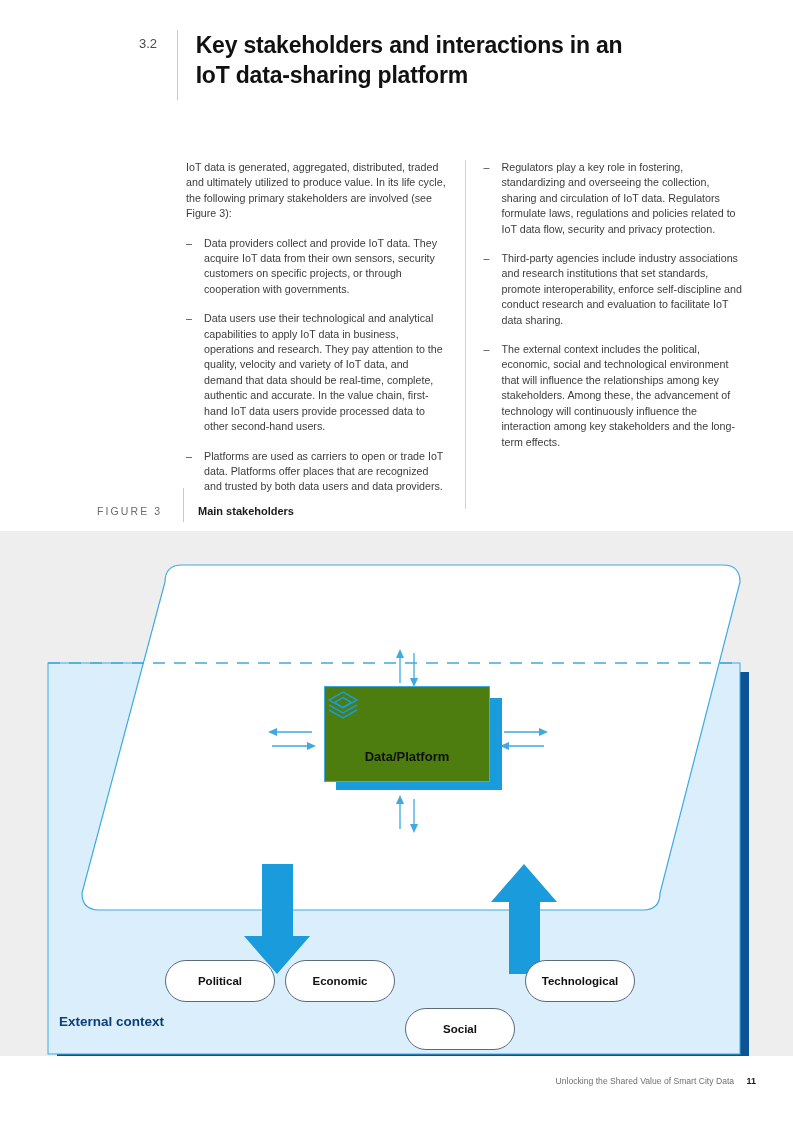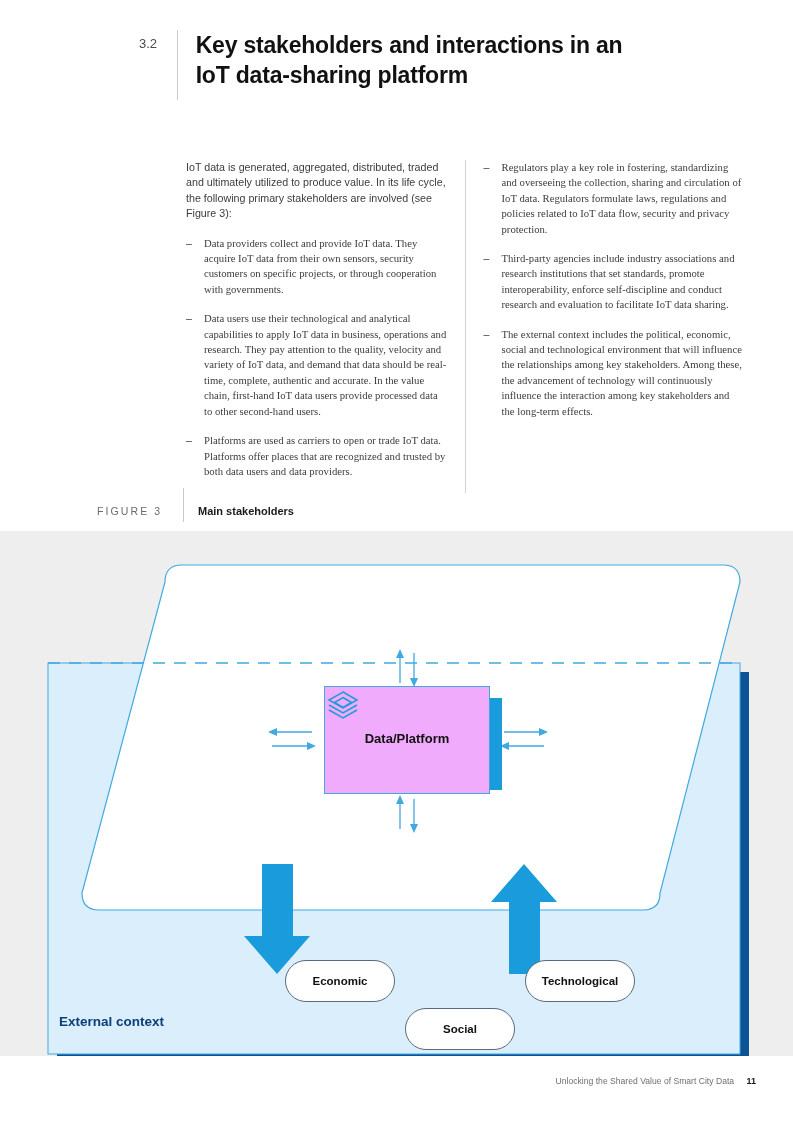--- a/index.html
+++ b/index.html
@@ -34,21 +34,21 @@
   .body-cols {
     position:absolute; left:186px; top:132px; width:558px;
     display:flex; gap:0;margin-top:28px;
   }
   .col { width:272px; font-size:10.7px; line-height:15.4px; color:#3c3c3c; }
   .col.left { padding-right:18px; }
   .col.right { padding-left:18px; border-left:1px solid #d2d2d2; }
   .para { margin:0 0 14px 0; }
   .bullet { display:flex; margin:0 0 14px 0; }
   .bullet .dash { width:18px; flex:none; }
-  .bullet .btxt { flex:1;font-family:Liberation Serif, serif; }
+  .bullet .btxt { flex:1; }
 
   
   .fig-cap {
     position:absolute; left:97px; top:494px;
     display:flex; align-items:center;
   }
   .fig-label {
     font-size:10.5px; letter-spacing:2.1px; color:#6b6b6b;
     width:86px; flex:none; line-height:16px;
   }
@@ -64,23 +64,23 @@
 
   .chip {
     position:absolute; box-sizing:border-box;
     background:#ffffff; border:1px solid #5a6b7d; border-radius:26px;
     display:flex; align-items:center; justify-content:center;
     font-size:11.5px; font-weight:700; color:#111;
   }
 
   .center-box {
     position:absolute; left:324px; top:686px;
-    width:166px; height:108px; box-sizing:border-box;
-    background:#f0abfc; border:1px solid #3fa9e0;
-    display:flex; flex-direction:column; align-items:center; 
+    width:166px; height:96px; box-sizing:border-box;
+    background:#4d7c0f; border:1px solid #3fa9e0;
+    display:flex; flex-direction:column; align-items:center; justify-content:center;
     gap:8px; z-index:4;
   }
   .center-box .bic { width:36px; height:36px; }
   .center-box .blbl { font-size:13px; font-weight:700; color:#111; }
   .center-shadow {
     position:absolute; left:336px; top:698px;
     width:166px; height:92px; background:#1a9bdc; z-index:3;
   }
 
   .ext-label {
@@ -194,20 +194,23 @@
       <svg viewBox="0 0 36 36" width="36" height="36" fill="none" stroke="#1a9bdc" stroke-width="1.5">
         <polygon points="18,5 32,13 18,21 4,13"></polygon>
         <polygon points="18,10.5 26.5,15.5 18,20.5 9.5,15.5"></polygon>
         <polyline points="4,18 18,26 32,18"></polyline>
         <polyline points="4,23 18,31 32,23"></polyline>
       </svg>
     </span>
     <span class="blbl">Data/Platform</span>
   </div>
 
+  <div class="chip" style="left:165px; top:429px; width:110px; height:42px;">
+    <span>Political</span>
+  </div>
   <div class="chip" style="left:285px; top:429px; width:110px; height:42px;">
     <span>Economic</span>
   </div>
   <div class="chip" style="left:405px; top:429px; width:110px; height:42px;margin-top:48px;">
     <span>Social</span>
   </div>
   <div class="chip" style="left:525px; top:429px; width:110px; height:42px;">
     <span>Technological</span>
   </div>
 

